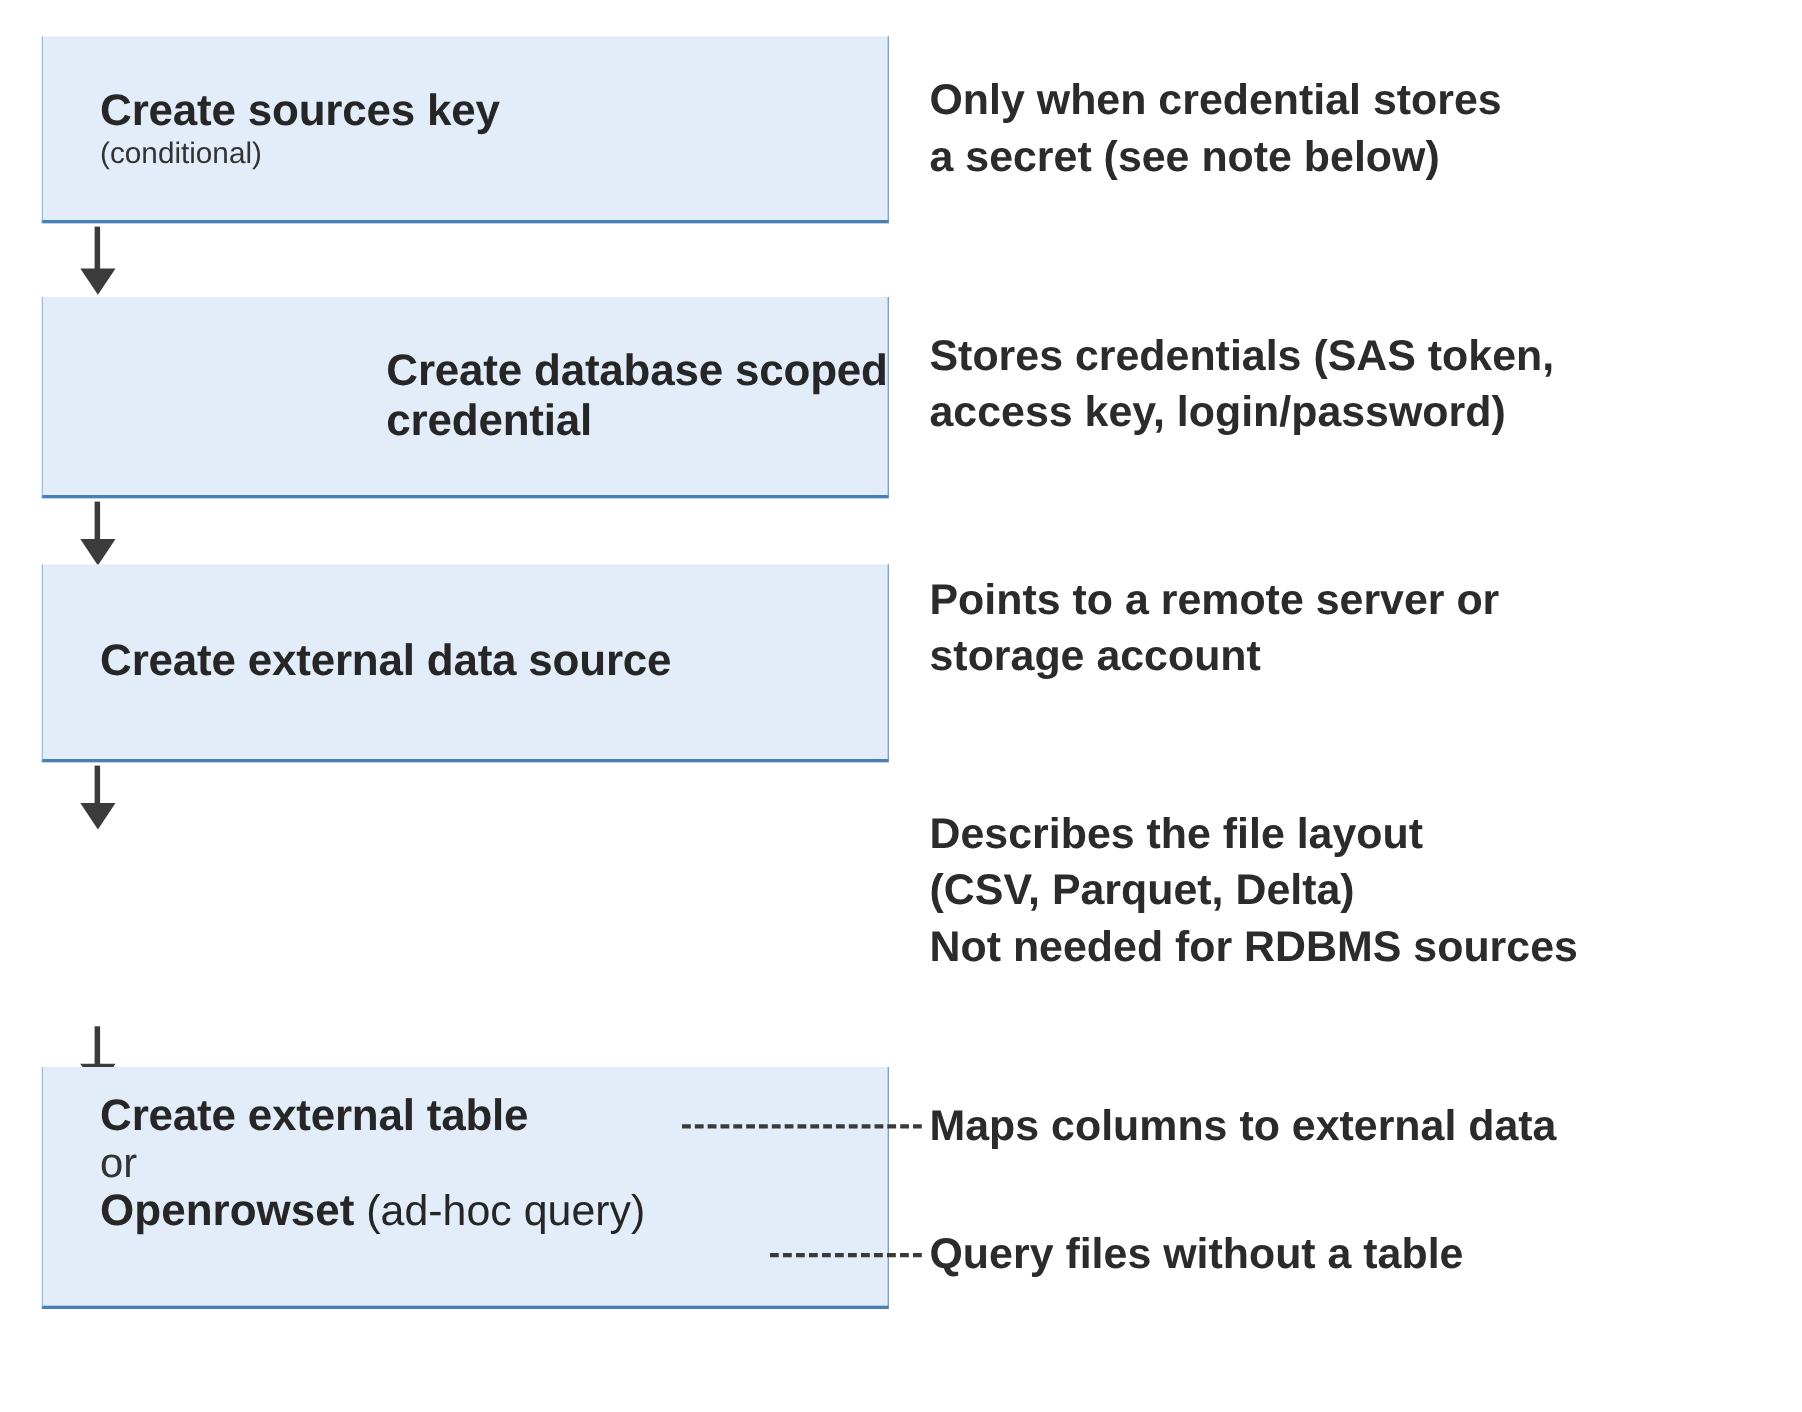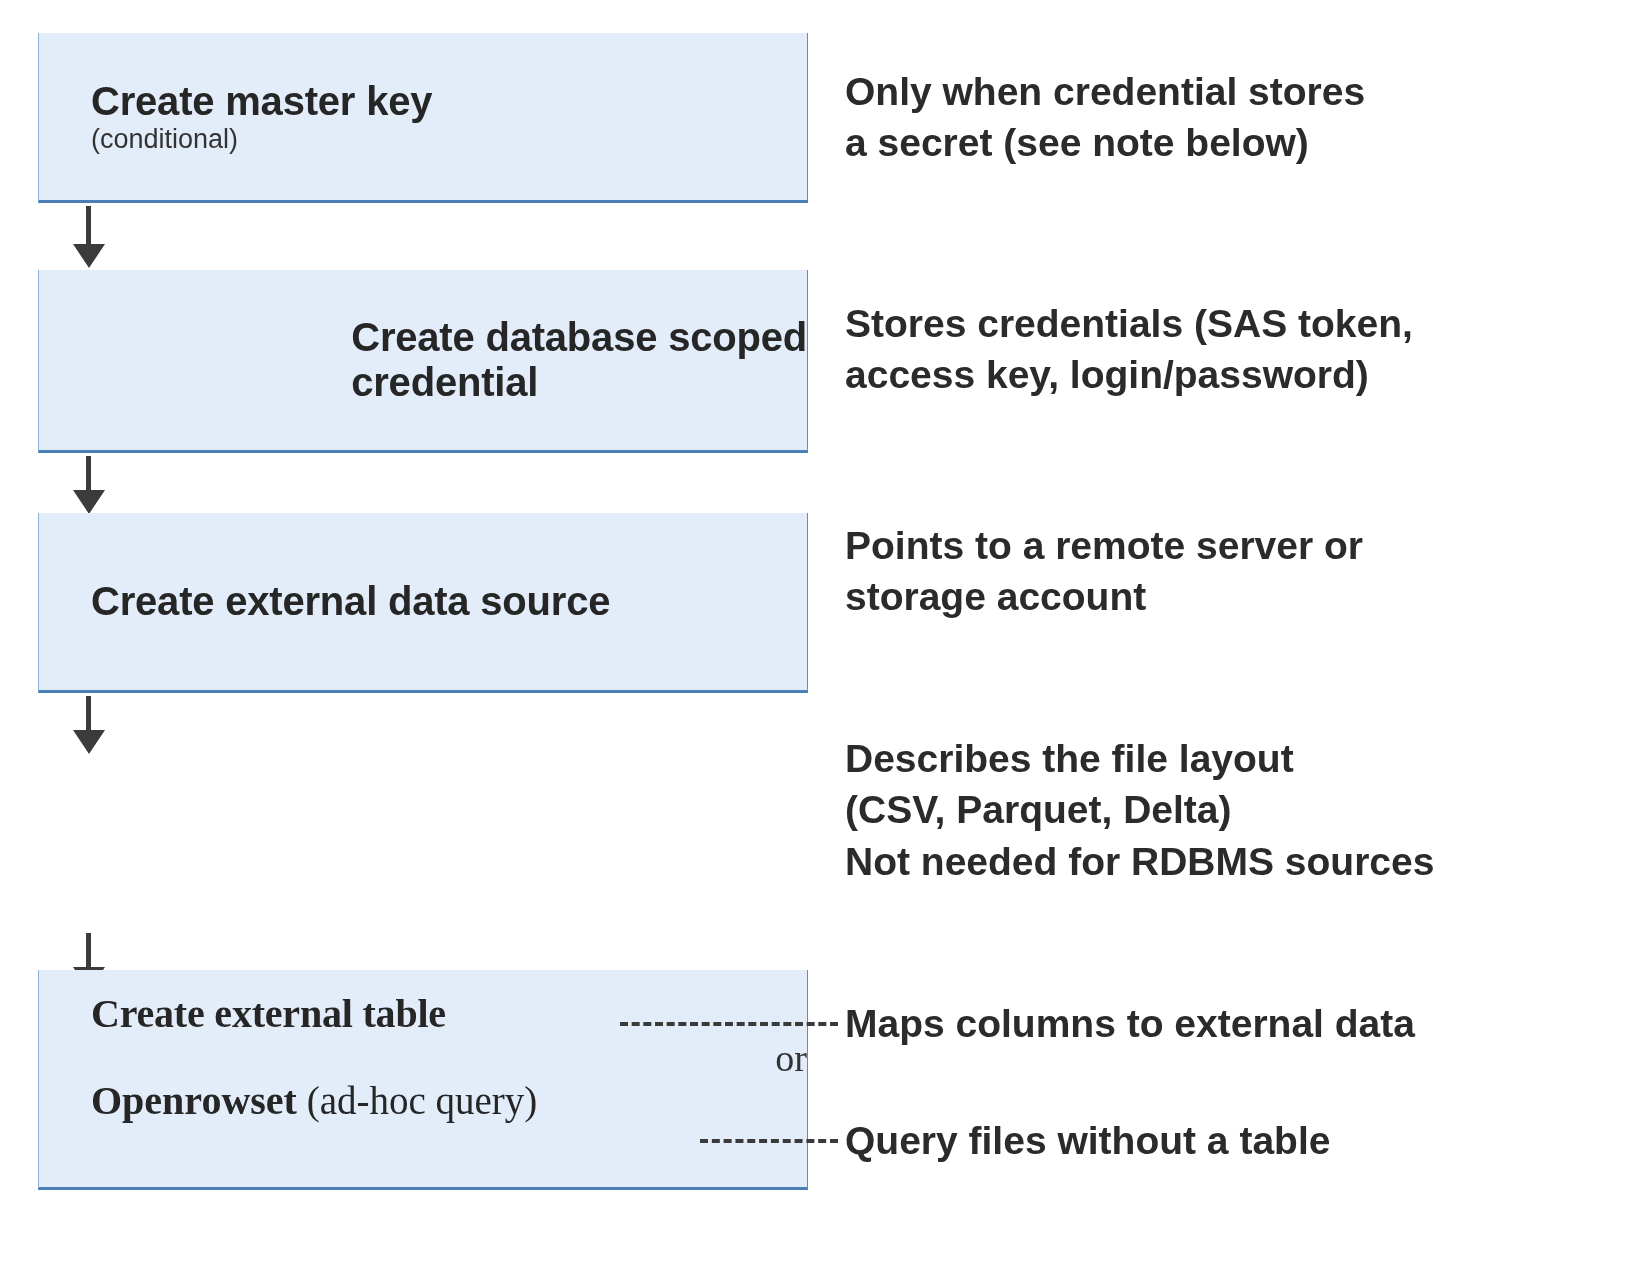--- a/index.html
+++ b/index.html
@@ -50,21 +50,21 @@
     border-top:4px dashed #3a3a3a;
   }
 </style>
 </head>
 <body>
 
 <div id="stage">
 
   <div class="step" style="top:33px;height:170px;">
     <div class="lines">
-      <div class="ln bold">Create master key</div>
+      <div class="ln bold">Create sources key</div>
       <div class="ln norm">(conditional)</div>
     </div>
   </div>
   <div class="note" style="top:66px;width:720px;">Only when credential stores
 a secret (see note below)</div>
 
   <div class="arrow" style="top:206px;height:62px;">
     <div class="shaft" style="height:40px;"></div>
     <div class="head"></div>
   </div>
@@ -98,24 +98,24 @@
 
   <div class="note" style="top:733px;width:780px;">Describes the file layout
 (CSV, Parquet, Delta)
 Not needed for RDBMS sources</div>
 
   <div class="arrow" style="top:933px;height:58px;">
     <div class="shaft" style="height:36px;"></div>
     <div class="head"></div>
   </div>
 
-  <div class="step" style="top:970px;height:220px;justify-content:flex-start;font-family:Liberation Serif, serif;">
+  <div class="step" style="top:970px;height:220px;justify-content:flex-start;">
     <div class="lines" style="padding-top:22px;">
       <div class="ln bold">Create external table</div>
-      <div class="ln norm" style="font-size:38px;text-align:right;">or</div>
+      <div class="ln norm" style="font-size:38px;">or</div>
       <div class="ln">
         <span class="bold" style="font-weight:bold;font-size:40px;">Openrowset</span><span style="font-weight:normal;font-size:39px;"> (ad-hoc query)</span>
       </div>
     </div>
   </div>
 
   <div class="dashline" style="left:620px;top:1022px;width:218px;"></div>
   <div class="note" style="top:998px;width:740px;">Maps columns to external data</div>
 
   <div class="dashline" style="left:700px;top:1139px;width:138px;"></div>

